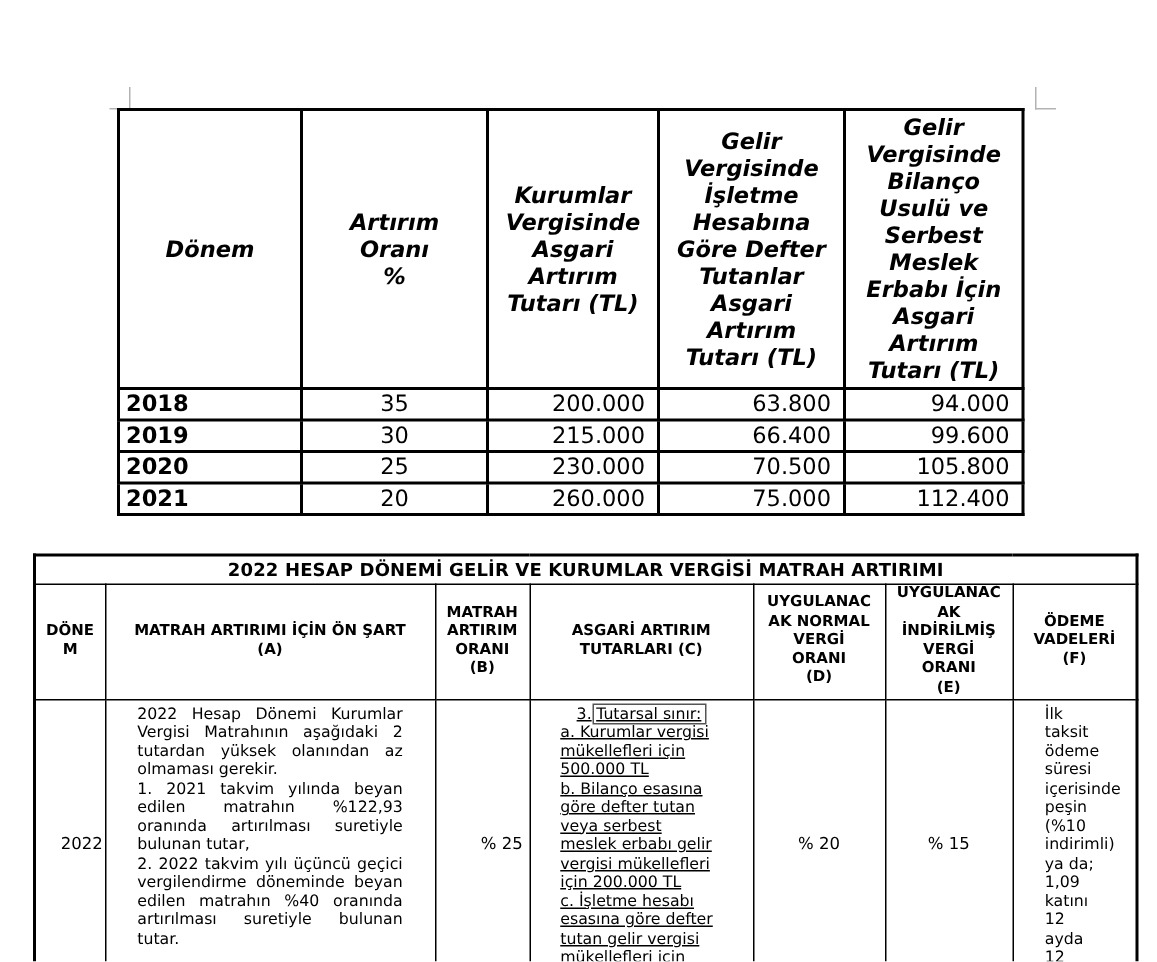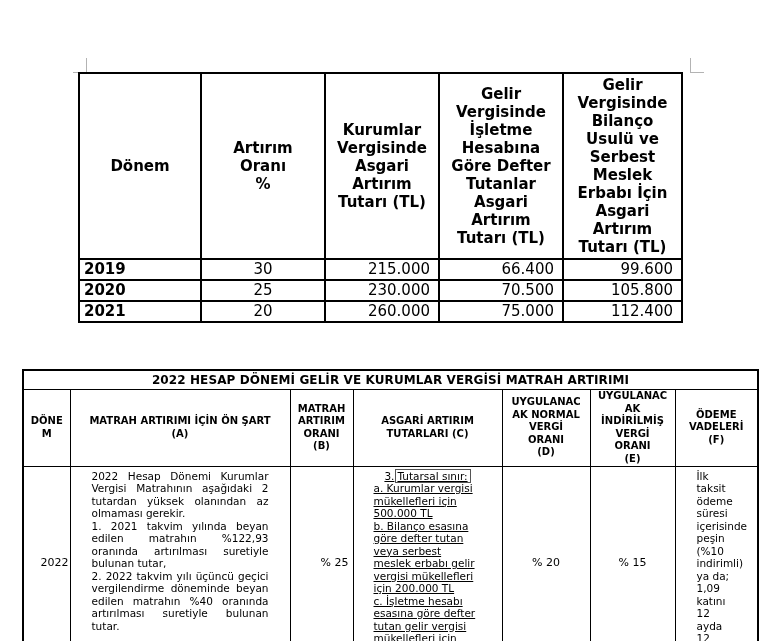--- a/index.html
+++ b/index.html
@@ -10,21 +10,21 @@
   .mark{position:absolute;width:13px;height:14px;}
   .mark.tl{left:73px;top:58px;border-right:1px solid #b3b3b3;border-bottom:1px solid #b3b3b3;}
   .mark.tr{left:690px;top:58px;border-left:1px solid #b3b3b3;border-bottom:1px solid #b3b3b3;}
 
   table{border-collapse:collapse;table-layout:fixed;}
 
   
   .t1{position:absolute;left:78px;top:72px;width:604px;}
   .t1 th,.t1 td{border:2px solid #000;overflow:hidden;}
   .t1 th{font-size:15px;font-weight:bold;text-align:center;vertical-align:middle;
-         line-height:18px;white-space:pre-line;padding:0 2px;}
+         line-height:18px;white-space:pre-line;padding:0 2px;font-style:italic;}
   .t1 tr.hdr{height:186px;}
   .t1 tr.dr{height:19px;}
   .t1 td{font-size:15px;line-height:17px;vertical-align:middle;}
   .t1 td.year{font-weight:bold;text-align:left;padding-left:4px;}
   .t1 td.oran{text-align:center;}
   .t1 td.amount{text-align:right;padding-right:8px;}
 
   
   .t2{position:absolute;left:22px;top:369px;width:737px;border:2px solid #000;}
   .t2 th,.t2 td{border:1px solid #000;overflow:hidden;}
@@ -84,20 +84,27 @@
         <th>Gelir
 Vergisinde
 Bilanço
 Usulü ve
 Serbest
 Meslek
 Erbabı İçin
 Asgari
 Artırım
 Tutarı (TL)</th>
+      </tr>
+      <tr class="dr">
+        <td class="year">2018</td>
+        <td class="oran">35</td>
+        <td class="amount">200.000</td>
+        <td class="amount">63.800</td>
+        <td class="amount">94.000</td>
       </tr>
       <tr class="dr">
         <td class="year">2019</td>
         <td class="oran">30</td>
         <td class="amount">215.000</td>
         <td class="amount">66.400</td>
         <td class="amount">99.600</td>
       </tr>
       <tr class="dr">
         <td class="year">2020</td>

